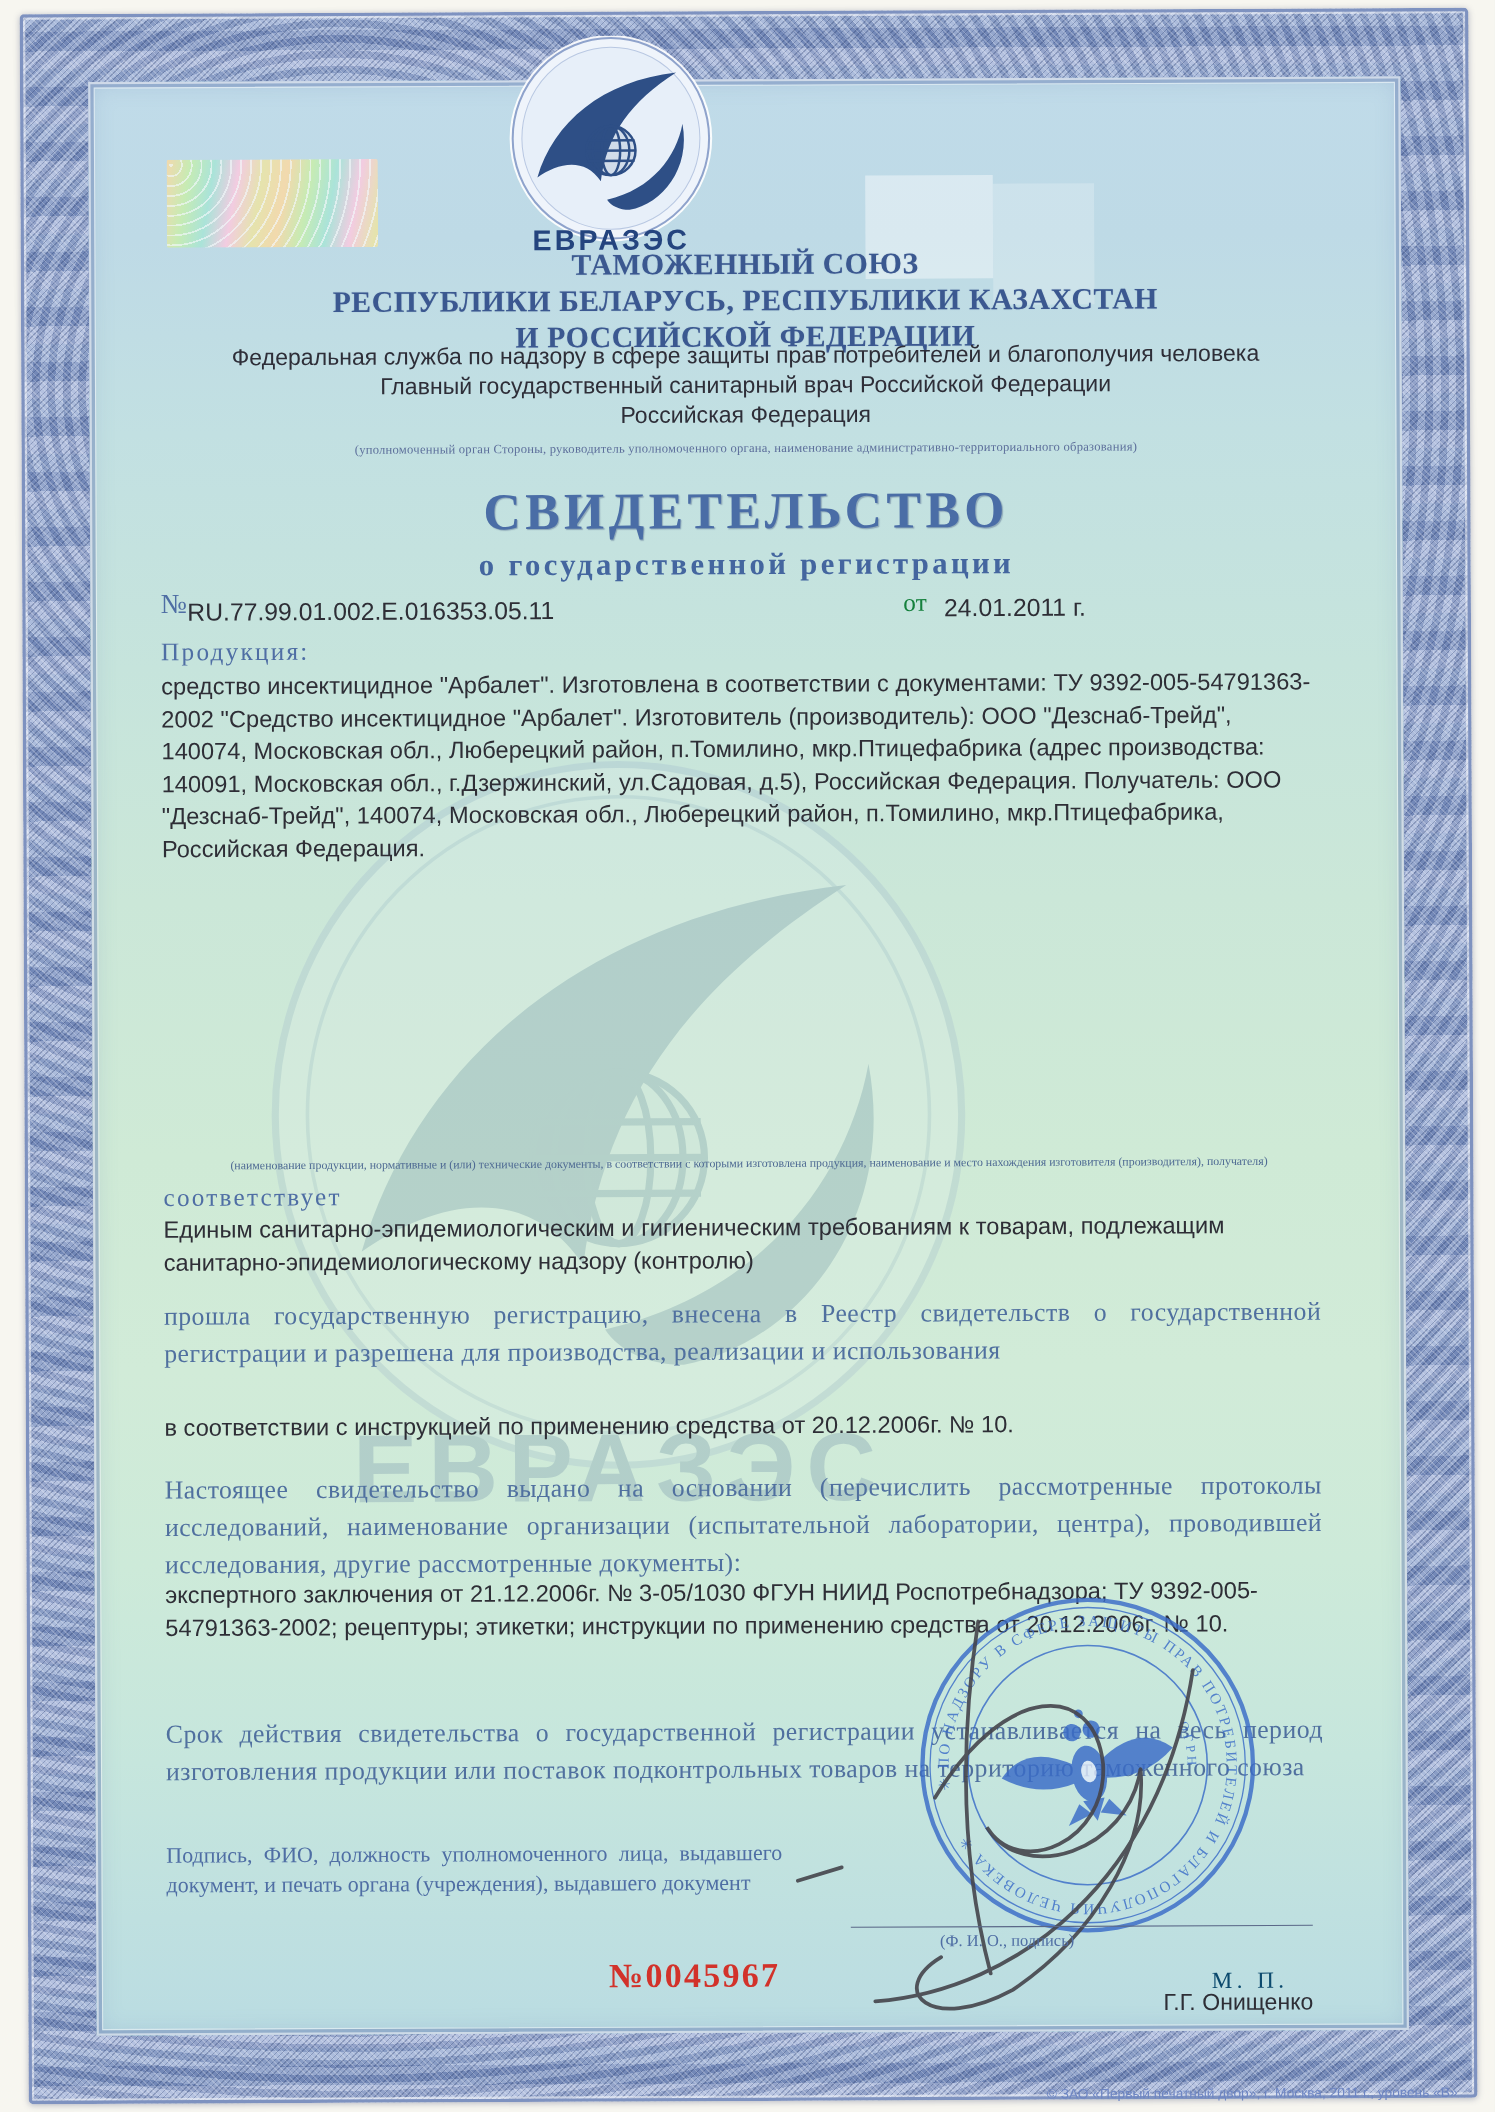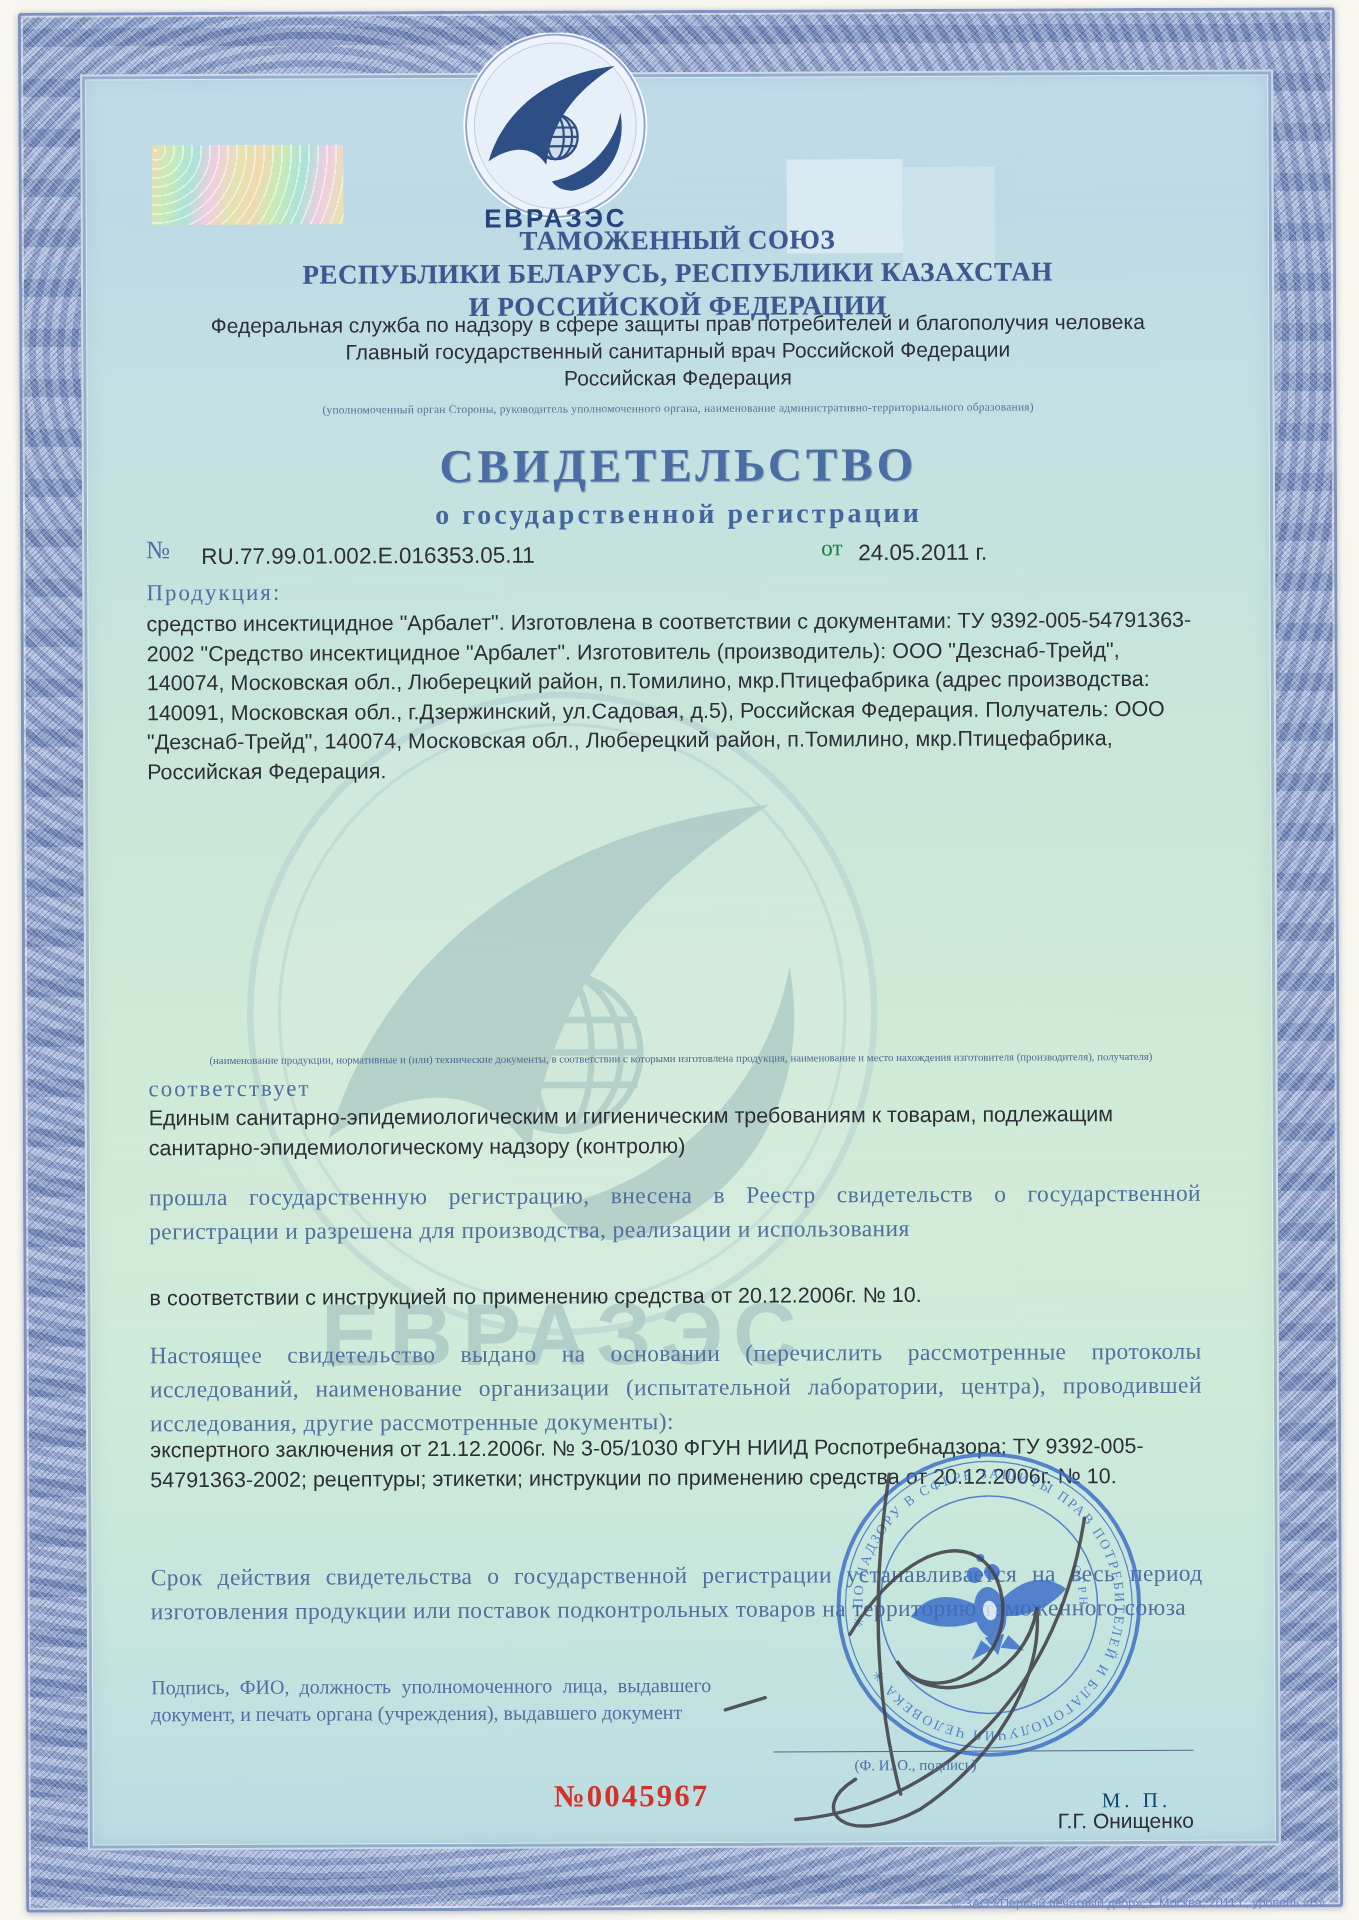--- a/index.html
+++ b/index.html
@@ -104,23 +104,23 @@
   <div class="abs center sans org" style="top:300px;">Федеральная служба по надзору в сфере защиты прав потребителей и благополучия человека</div>
   <div class="abs center sans org" style="top:327px;">Главный государственный санитарный врач Российской Федерации</div>
   <div class="abs center sans org" style="top:354px;">Российская Федерация</div>
 
   <div class="abs center serif cap" style="top:392px;">(уполномоченный орган Стороны, руководитель уполномоченного органа, наименование административно-территориального образования)</div>
 
   <div class="abs center serif title" style="top:428px;">СВИДЕТЕЛЬСТВО</div>
   <div class="abs center serif subtitle" style="top:488px;">о государственной регистрации</div>
 
   <div class="abs serif" style="left:126px;top:524px;color:#4f6ea4;font-size:25px;">№</div>
-  <div class="abs sans dark" style="left:181px;top:530px;font-size:22.5px;">RU.77.99.01.002.Е.016353.05.11</div>
+  <div class="abs sans dark" style="left:150px;top:530px;font-size:22.5px;">RU.77.99.01.002.Е.016353.05.11</div>
   <div class="abs serif" style="left:801px;top:526px;color:#15803d;font-size:23px;">от</div>
-  <div class="abs sans dark" style="left:838px;top:529px;font-size:22.5px;">24.05.2011 г.</div>
+  <div class="abs sans dark" style="left:838px;top:529px;font-size:22.5px;">24.01.2011 г.</div>
 
   <div class="abs serif blue-lbl" style="left:126px;top:568px;">Продукция:</div>
   <div class="abs sans dark" style="left:126px;top:598px;width:1052px;">средство инсектицидное "Арбалет". Изготовлена в соответствии с документами: ТУ 9392-005-54791363-2002 "Средство инсектицидное "Арбалет". Изготовитель (производитель): ООО "Дезснаб-Трейд", 140074, Московская обл., Люберецкий район, п.Томилино, мкр.Птицефабрика (адрес производства: 140091, Московская обл., г.Дзержинский, ул.Садовая, д.5), Российская Федерация. Получатель: ООО "Дезснаб-Трейд", 140074, Московская обл., Люберецкий район, п.Томилино, мкр.Птицефабрика, Российская Федерация.</div>
   <div class="abs center serif" style="top:1042px;font-size:10.8px;color:#4e6a93;">(наименование продукции, нормативные и (или) технические документы, в соответствии с которыми изготовлена продукция, наименование и место нахождения изготовителя (производителя), получателя)</div>
 
   <div class="abs serif blue-lbl" style="left:126px;top:1064px;">соответствует</div>
   <div class="abs sans dark" style="left:126px;top:1092px;width:1048px;">Единым санитарно-эпидемиологическим и гигиеническим требованиям к товарам, подлежащим санитарно-эпидемиологическому надзору (контролю)</div>
 
   <div class="abs serif blue-par" style="left:126px;top:1168px;width:1052px;">прошла государственную регистрацию, внесена в Реестр свидетельств о государственной регистрации и разрешена для производства, реализации и использования</div>
   <div class="abs sans dark" style="left:126px;top:1272px;width:1052px;">в соответствии с инструкцией по применению средства от 20.12.2006г. № 10.</div>

